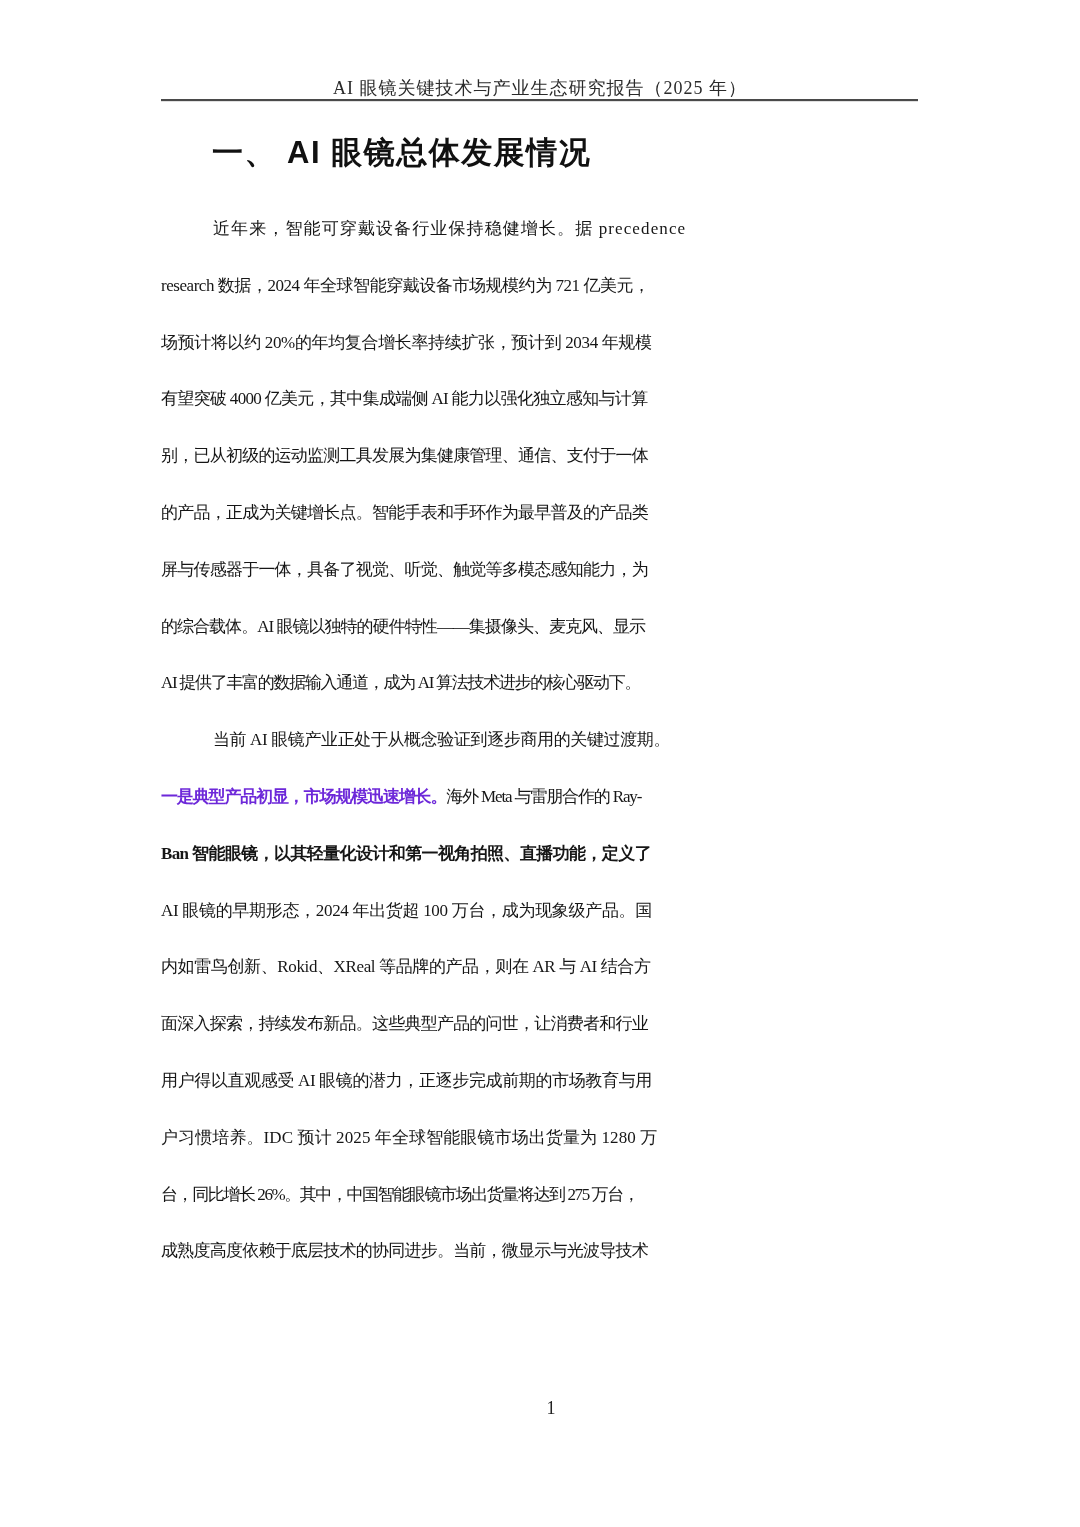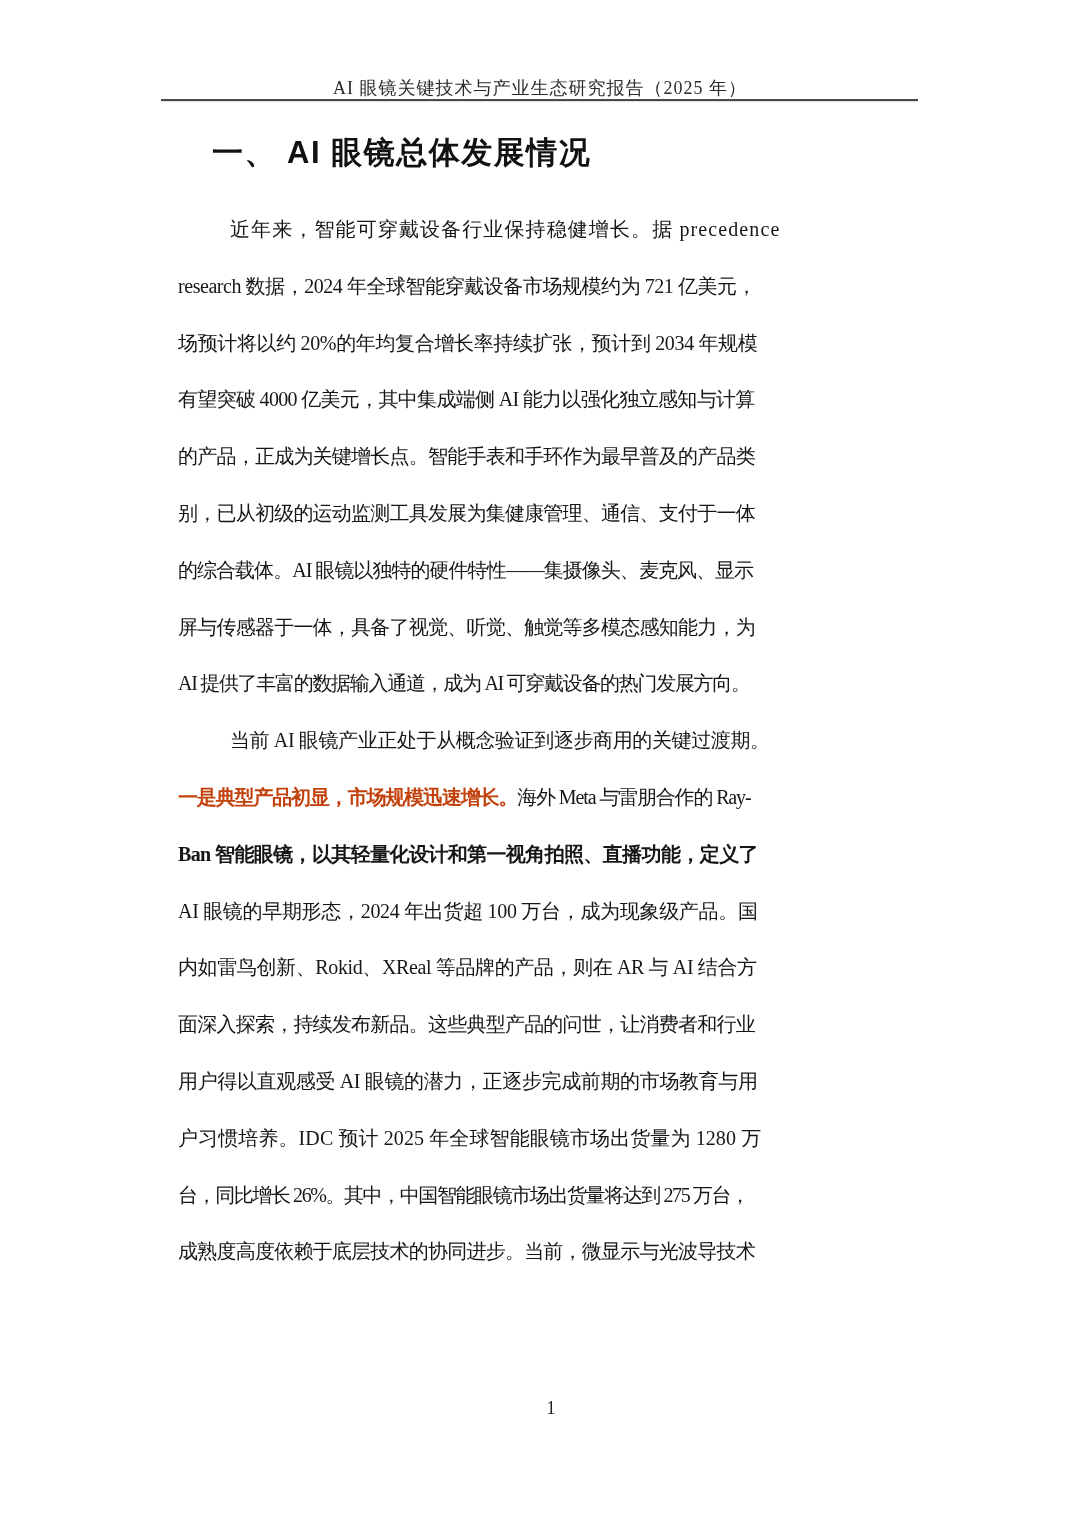--- a/index.html
+++ b/index.html
@@ -46,31 +46,30 @@
   }
   .document-body {
     position: absolute;
     top: 201px;
     left: 161px;
     width: 757px;
   }
   .bodyline {
     height: 56.8px;
     line-height: 56.8px;
-    font-size: 20px;
+    font-size: 17px;
     white-space: nowrap;
     color: #161616;
-    margin-left: 17px;
   }
   .bodyline.indent { padding-left: 52px; }
   .seg { font-family: "Liberation Serif", "DejaVu Serif", serif; }
   .seg.bold {
     font-family: Liberation Serif, serif;
     font-weight: 700;
-    color: #c2410c;
+    color: #6d28d9;
   }
   .page-number {
     position: absolute;
     top: 1398px;
     left: 161px;
     width: 780px;
     text-align: center;
     font-size: 18px;
     color: #222222;
   }
@@ -84,25 +83,25 @@
 
   <div class="header-rule"></div>
 
   <div class="section-title">一、 AI 眼镜总体发展情况</div>
 
   <div class="document-body">
       <div class="bodyline indent" style="letter-spacing: 1.11px;"><span class="linetext"><span class="seg">近年来，智能可穿戴设备行业保持稳健增长。据 precedence</span></span></div>
       <div class="bodyline" style="letter-spacing: -0.45px;"><span class="linetext"><span class="seg">research 数据，2024 年全球智能穿戴设备市场规模约为 721 亿美元，</span></span></div>
       <div class="bodyline" style="letter-spacing: -0.35px;"><span class="linetext"><span class="seg">场预计将以约 20%的年均复合增长率持续扩张，预计到 2034 年规模</span></span></div>
       <div class="bodyline" style="letter-spacing: -0.68px;"><span class="linetext"><span class="seg">有望突破 4000 亿美元，其中集成端侧 AI 能力以强化独立感知与计算</span></span></div>
+      <div class="bodyline" style="letter-spacing: -0.77px;"><span class="linetext"><span class="seg">别，已从初级的运动监测工具发展为集健康管理、通信、支付于一体</span></span></div>
       <div class="bodyline" style="letter-spacing: -0.77px;"><span class="linetext"><span class="seg">的产品，正成为关键增长点。智能手表和手环作为最早普及的产品类</span></span></div>
-      <div class="bodyline" style="letter-spacing: -0.77px;"><span class="linetext"><span class="seg">别，已从初级的运动监测工具发展为集健康管理、通信、支付于一体</span></span></div>
+      <div class="bodyline" style="letter-spacing: -0.77px;"><span class="linetext"><span class="seg">屏与传感器于一体，具备了视觉、听觉、触觉等多模态感知能力，为</span></span></div>
       <div class="bodyline" style="letter-spacing: -0.97px;"><span class="linetext"><span class="seg">的综合载体。AI 眼镜以独特的硬件特性——集摄像头、麦克风、显示</span></span></div>
-      <div class="bodyline" style="letter-spacing: -0.77px;"><span class="linetext"><span class="seg">屏与传感器于一体，具备了视觉、听觉、触觉等多模态感知能力，为</span></span></div>
-      <div class="bodyline" style="letter-spacing: -1.3px;"><span class="linetext"><span class="seg">AI 提供了丰富的数据输入通道，成为 AI 可穿戴设备的热门发展方向。</span></span></div>
+      <div class="bodyline" style="letter-spacing: -1.3px;"><span class="linetext"><span class="seg">AI 提供了丰富的数据输入通道，成为 AI 算法技术进步的核心驱动下。</span></span></div>
       <div class="bodyline indent" style="letter-spacing: -0.38px;"><span class="linetext"><span class="seg">当前 AI 眼镜产业正处于从概念验证到逐步商用的关键过渡期。</span></span></div>
       <div class="bodyline" style="letter-spacing: -1.15px;"><span class="linetext"><span class="seg bold">一是典型产品初显，市场规模迅速增长。</span><span class="seg">海外 Meta 与雷朋合作的 Ray-</span></span></div>
       <div class="bodyline" style="letter-spacing: -0.61px; font-weight: bold;"><span class="linetext"><span class="seg">Ban 智能眼镜，以其轻量化设计和第一视角拍照、直播功能，定义了</span></span></div>
       <div class="bodyline" style="letter-spacing: -0.31px;"><span class="linetext"><span class="seg">AI 眼镜的早期形态，2024 年出货超 100 万台，成为现象级产品。国</span></span></div>
       <div class="bodyline" style="letter-spacing: -0.38px;"><span class="linetext"><span class="seg">内如雷鸟创新、Rokid、XReal 等品牌的产品，则在 AR 与 AI 结合方</span></span></div>
       <div class="bodyline" style="letter-spacing: -0.77px;"><span class="linetext"><span class="seg">面深入探索，持续发布新品。这些典型产品的问世，让消费者和行业</span></span></div>
       <div class="bodyline" style="letter-spacing: -0.36px;"><span class="linetext"><span class="seg">用户得以直观感受 AI 眼镜的潜力，正逐步完成前期的市场教育与用</span></span></div>
       <div class="bodyline" style="letter-spacing: 0.1px;"><span class="linetext"><span class="seg">户习惯培养。IDC 预计 2025 年全球智能眼镜市场出货量为 1280 万</span></span></div>
       <div class="bodyline" style="letter-spacing: -1.42px;"><span class="linetext"><span class="seg">台，同比增长 26%。其中，中国智能眼镜市场出货量将达到 275 万台，</span></span></div>
       <div class="bodyline" style="letter-spacing: -0.77px;"><span class="linetext"><span class="seg">成熟度高度依赖于底层技术的协同进步。当前，微显示与光波导技术</span></span></div>

